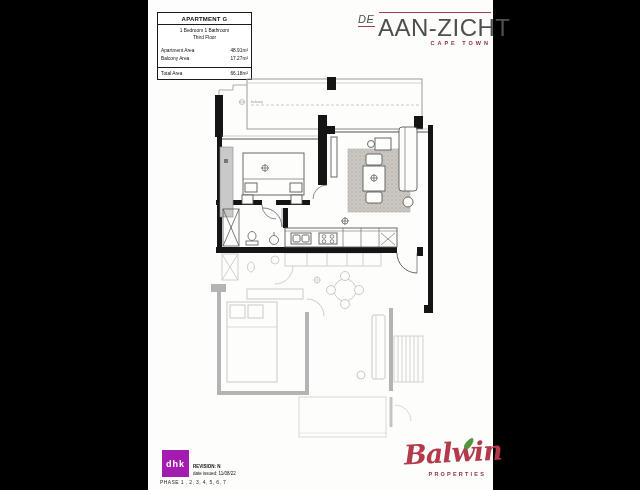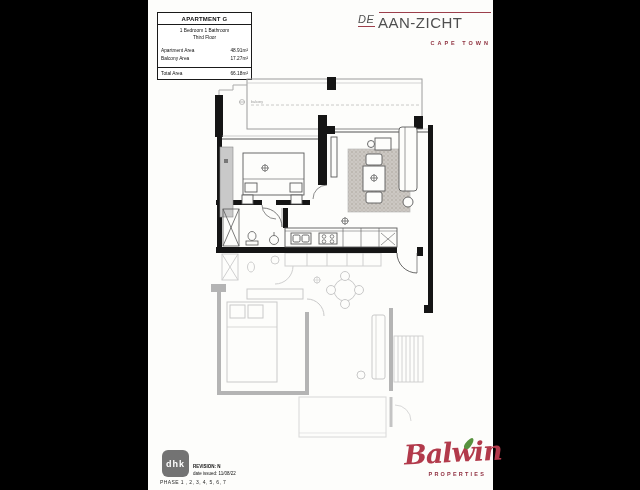--- a/index.html
+++ b/index.html
@@ -18,32 +18,32 @@
   .info-table .rows{padding:1px 3px 4px;}
   .info-table .row{display:flex;justify-content:space-between;font-size:4.8px;line-height:1.7;}
   .info-table .total{border-top:1px solid #1a1a1a;display:flex;justify-content:space-between;
     font-size:4.8px;padding:3px 3px;}
 
   
   .brand{position:absolute;left:210px;top:9px;width:134px;height:42px;}
   .brand-line{position:absolute;left:21px;right:1px;top:3px;border-top:1.5px solid #9c3f4b;}
   .brand-de{position:absolute;left:0;top:4px;font-size:11px;color:#4f4f4f;font-weight:500;
     letter-spacing:.5px;border-bottom:1.5px solid #9c3f4b;padding:0 1px 1px 0;font-style:italic;}
-  .brand-name{position:absolute;left:20px;top:5px;font-size:15px;color:#4f4f4f;
+  .brand-name{position:absolute;left:20px;top:5px;font-size:24px;color:#4f4f4f;
     letter-spacing:.5px;font-weight:400;white-space:nowrap;text-align:center;}
   .brand-sub{position:absolute;right:1px;top:31px;font-size:5.5px;color:#8e2f3d;
     letter-spacing:3px;font-weight:700;white-space:nowrap;}
 
   
   .plan{position:absolute;left:47px;top:75px;}
 
   
-  .dhk{position:absolute;left:14px;top:450px;width:27px;height:27px;background:#737373;
+  .dhk{position:absolute;left:14px;top:450px;width:27px;height:27px;background:#a21caf;
     color:#fff;display:flex;align-items:center;justify-content:center;
-    font-size:9px;font-weight:bold;letter-spacing:1px;border-radius:6px;}
+    font-size:9px;font-weight:bold;letter-spacing:1px;}
   .rev{position:absolute;left:45px;top:464px;font-size:4.5px;color:#111;line-height:1.45;}
   .rev .l1{font-weight:bold;}
   .phase{position:absolute;left:12px;top:479px;font-size:5px;color:#2a2a2a;letter-spacing:.4px;}
 
   .developer{position:absolute;left:252px;top:437px;width:92px;height:50px;}
   .balwin-script{position:absolute;left:4px;top:0;font-family:"DejaVu Serif", serif;
     font-style:italic;font-weight:bold;font-size:27px;color:#b23a4b;
     transform:rotate(-3deg);letter-spacing:-1px;white-space:nowrap;}
   .balwin-leaf{position:absolute;left:66px;top:0;width:6px;height:13px;background:#57923e;
     border-radius:50% 50% 50% 50% / 65% 65% 35% 35%;transform:rotate(38deg);}

